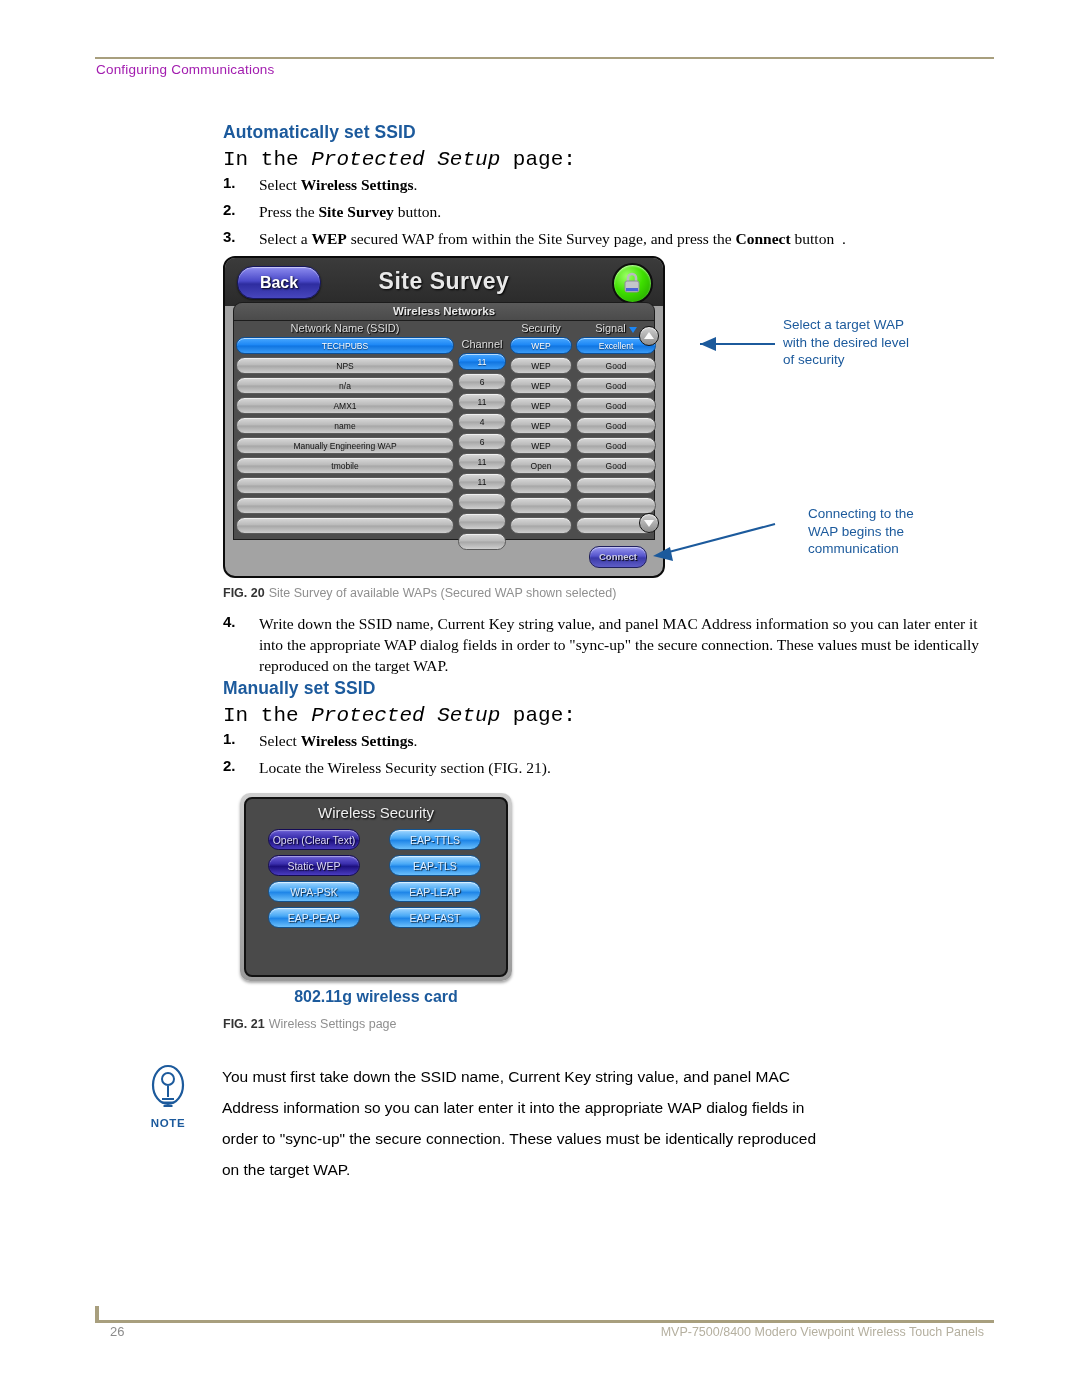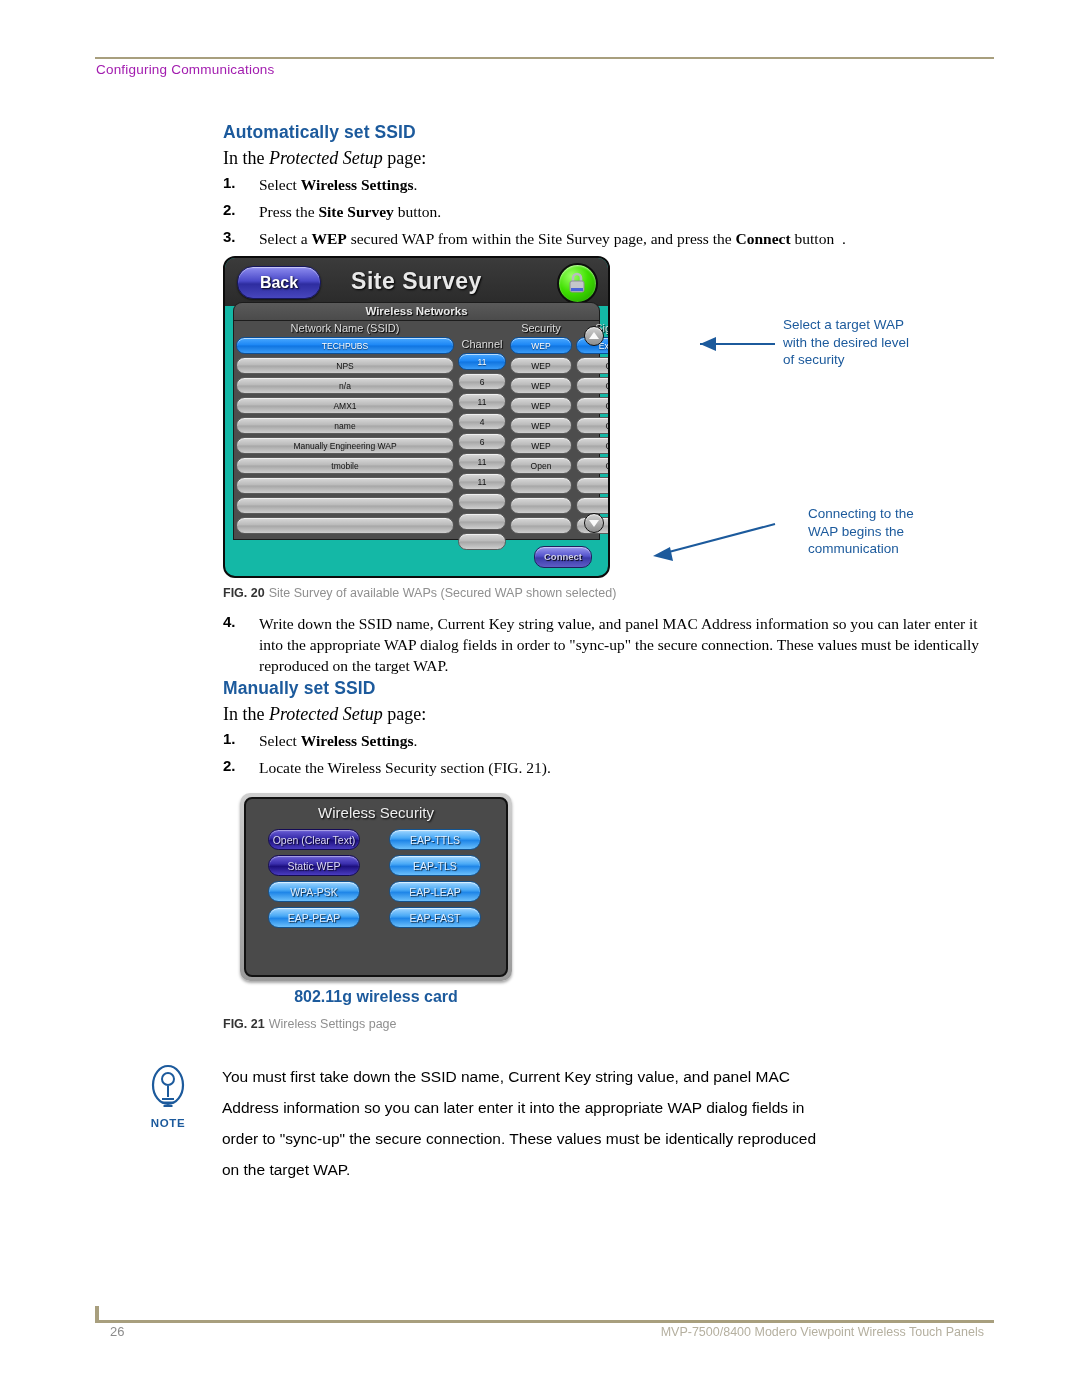--- a/index.html
+++ b/index.html
@@ -40,22 +40,22 @@
   }
 
   
   .h-section {
     position: absolute;
     font-size: 17.5px; font-weight: bold; color: #1c5a9c;
     letter-spacing: .1px;
   }
   .p-intro {
     position: absolute;
-    font-family: Liberation Serif, serif;
-    font-size: 18px; color: #000;
+    font-family: Liberation Mono, monospace;
+    font-size: 21px; color: #000;
   }
   .p-intro i { font-style: italic; }
 
   .step {
     position: absolute;
     font-family: "Liberation Serif", serif;
     font-size: 15.5px; color: #000;
   }
   .step .num {
     position: absolute; left: 0; top: 0; width: 26px;
@@ -83,22 +83,22 @@
   }
   .note-text {
     position: absolute; left: 82px; top: -2px; width: 615px;
     font-size: 15.5px; color: #000;
     line-height: 31px;
   }
 
   
   .ss-panel {
     position: absolute; left: 223px; top: 256px;
-    width: 387px; height: 322px;
-    background: #14b8a6;
+    width: 442px; height: 322px;
+    background: #a3a3a3;
     border: 2px solid #0b0b0b;
     border-radius: 12px;
     box-sizing: border-box;
     overflow: hidden;
   }
   .ss-titlebar {
     position: absolute; left: 0; top: 0; width: 100%; height: 48px;
     background: linear-gradient(#3b3b3b, #2a2a2a);
   }
   .ss-title {

